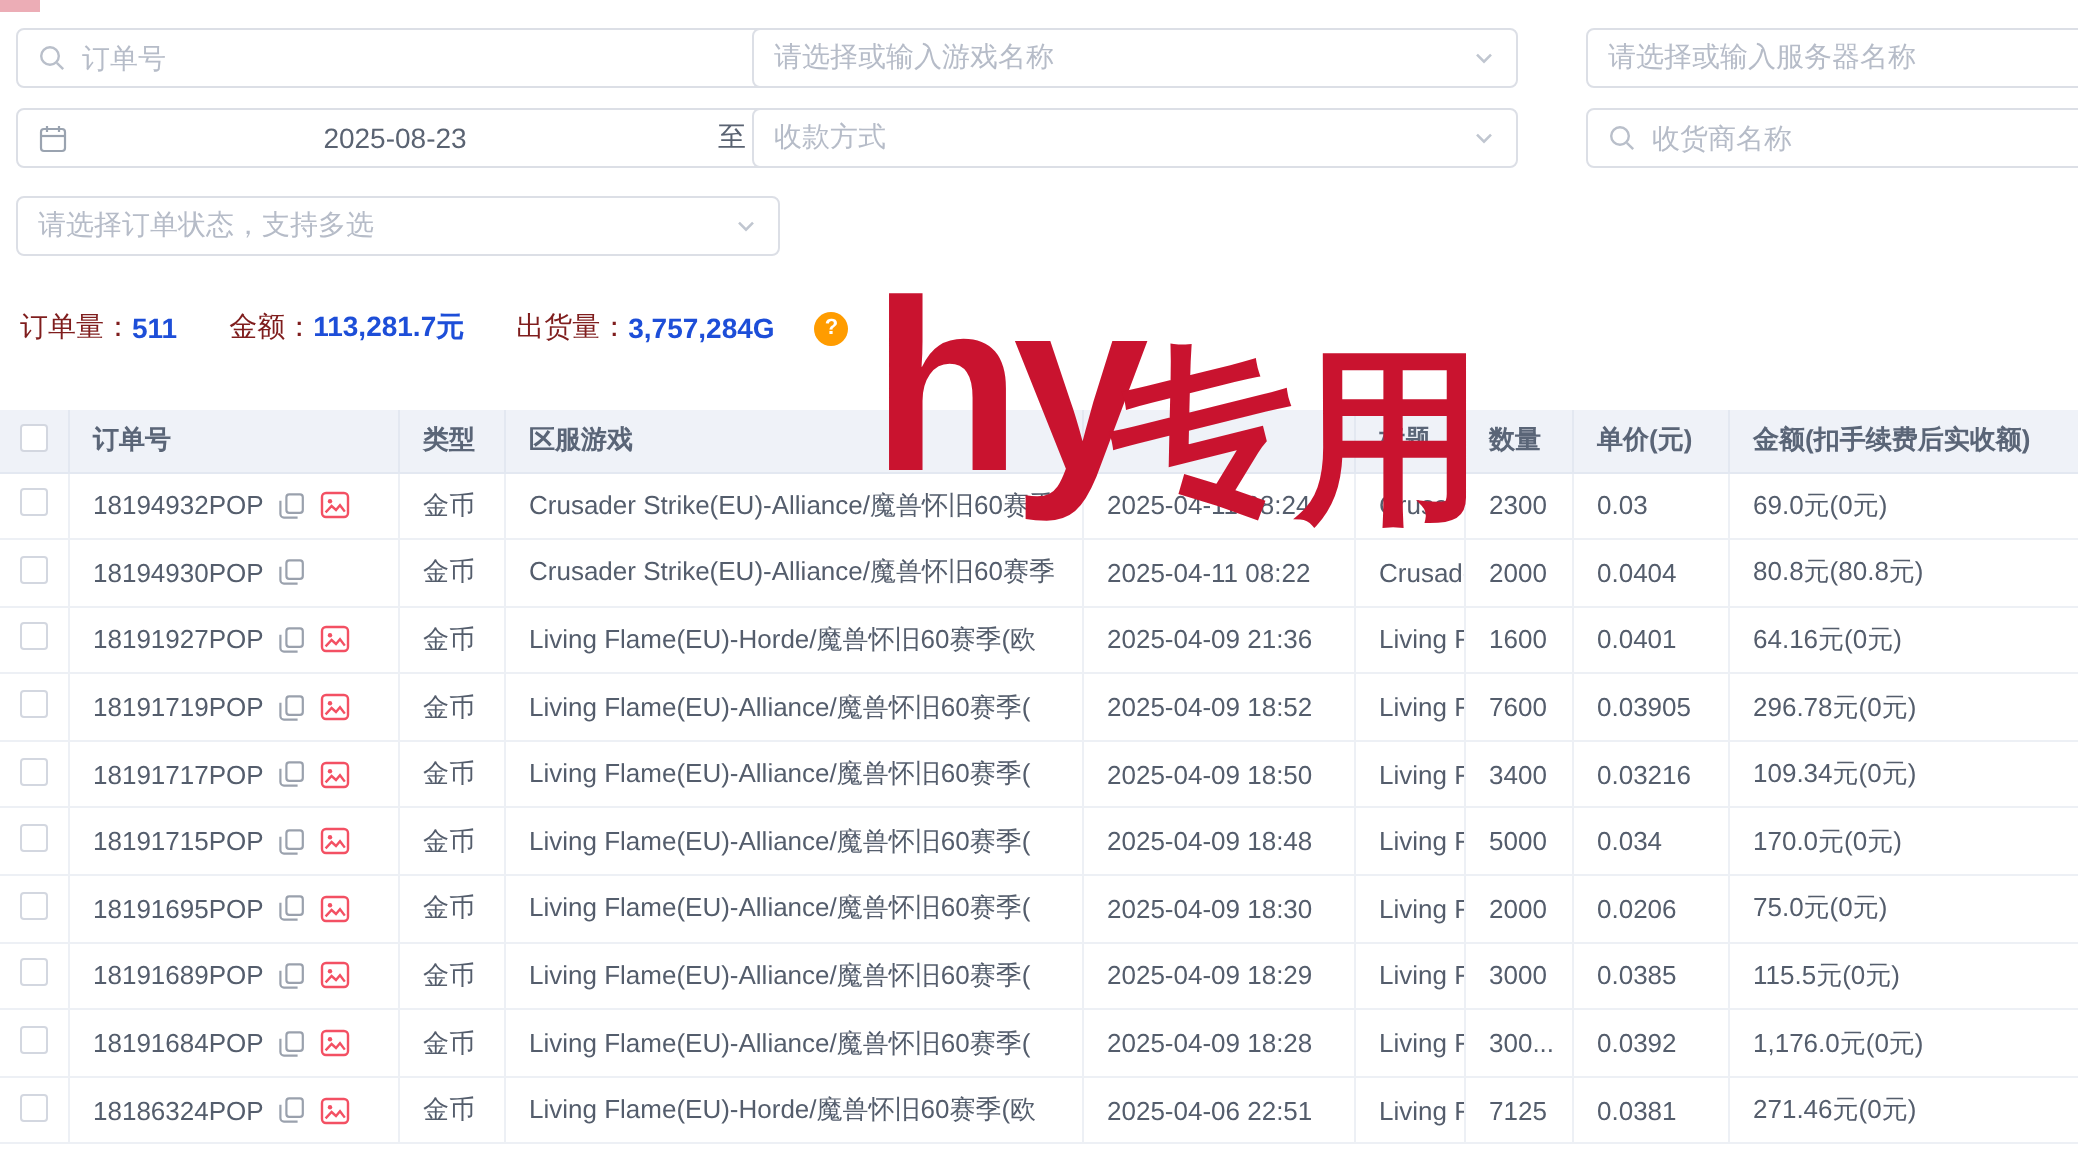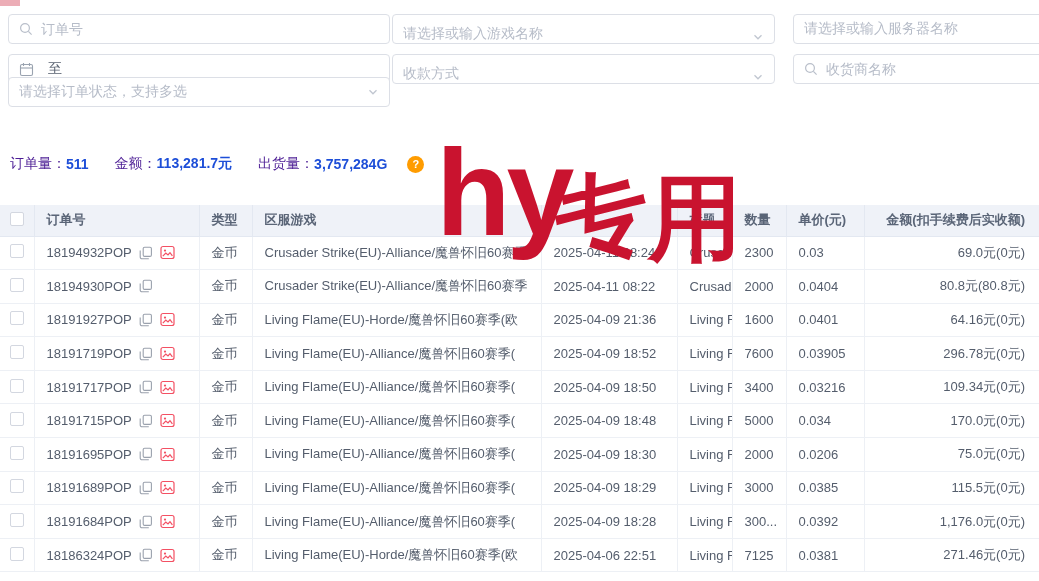--- a/index.html
+++ b/index.html
@@ -9,34 +9,34 @@
   
   .fbox { position:absolute; height:30px; border:1px solid #dcdfe6; border-radius:4px;
     background:#fff; display:flex; align-items:center; padding:0 10px; font-size:14px; color:#606266; }
   .fbox .ph { color:#b6bcc8; white-space:nowrap; overflow:hidden; }
   .fbox input { border:none; outline:none; flex:1; font-size:14px; color:#606266; min-width:0;
     font-family:inherit; background:transparent; }
   .fbox input::placeholder { color:#b6bcc8; }
   .licon { display:inline-flex; margin-right:8px; flex:0 0 auto; }
   .chev  { margin-left:auto; display:inline-flex; flex:0 0 auto; }
 
-  .r1 { top:14px; }  .r2 { top:54px; }  .r3 { top:77px; }
+  .r1 { top:14px; }  .r2 { top:54px; }  .r3 { top:98px; }
   .c1 { left:8px;  width:382px; }
-  .c2 { left:392px; width:383px;align-items:flex-end; }
+  .c2 { left:376px; width:383px; }
   .c3 { left:793px; width:383px; }
 
   .daterange { justify-content:flex-start; }
   .daterange .dpart { flex:1; text-align:center; color:#5a6372; }
   .daterange .dsep  { flex:0 0 auto; color:#5a6372; padding:0 6px; }
 
   
   .stats { position:absolute; top:155px; left:10px; display:flex; align-items:center;
     gap:26px; font-size:14px; }
   .stat { display:flex; align-items:center; }
-  .stat .lab { color:#4c1d95; }
+  .stat .lab { color:#7f1d1d; }
   .stat .val { color:#1d4ed8; font-weight:700; margin-left:0; }
   .helpdot { width:17px; height:17px; border-radius:50%; background:#ff9c00; color:#fff;
     font-size:11px; font-weight:700; display:flex; align-items:center; justify-content:center;
     margin-left:-6px; cursor:pointer; }
 
   
   .wm { position:absolute; z-index:50; color:#c9132f; font-weight:800; pointer-events:none;
     font-family:"Liberation Sans","DejaVu Sans",sans-serif; line-height:1; }
   .wm-hy   { left:436px; top:132px; font-size:122px; letter-spacing:-4px; }
   .wm-z    { left:556px; top:170px; font-size:94px; transform:rotate(-14deg); }
@@ -47,21 +47,21 @@
   
   table { position:absolute; top:205px; left:0; width:1039px; border-collapse:collapse;
     table-layout:fixed; font-size:13px; color:#545d6c; }
   thead th { background:#eff2f8; height:31px; font-weight:700; color:#5a6577;
     text-align:left; padding:0 12px; border-bottom:1px solid #e3e8f1;
     border-right:1px solid #e3e8f1; white-space:nowrap; overflow:hidden; font-size:13px; }
   thead th:last-child, tbody td:last-child { border-right:none; }
   tbody td { height:33.6px; border-bottom:1px solid #edf0f5; border-right:1px solid #edf0f5;
     padding:0 12px; white-space:nowrap; overflow:hidden; background:#fff; }
   th.num, td.num { padding-right:10px; }
-  td.amt, th.amt { text-align:right; padding-right:14px; }
+  td.amt, th.amt { text-align:left; padding-right:14px; }
   .ordcell { display:flex; align-items:center; gap:7px; }
   .cb { width:14px; height:14px; border:1px solid #d3d7e0; border-radius:2px;
     background:#fff; display:inline-block; cursor:pointer; }
   td.ck, th.ck { padding:0; text-align:center; }
   .ic { display:inline-flex; cursor:pointer; flex:0 0 auto; }
 </style>
 </head>
 <body>
 
 <div class="fbox r1 c1">
@@ -89,20 +89,21 @@
 
 <div class="fbox r2 c1 daterange">
   <span class="licon">
     <svg width="15" height="15" viewBox="0 0 15 15">
         <rect x="1.5" y="2.5" width="12" height="11" rx="1.5" fill="none" stroke="#9aa3b0" stroke-width="1.1"></rect>
         <line x1="1.5" y1="6" x2="13.5" y2="6" stroke="#9aa3b0" stroke-width="1.1"></line>
         <line x1="4.5" y1="1" x2="4.5" y2="4" stroke="#9aa3b0" stroke-width="1.1"></line>
         <line x1="10.5" y1="1" x2="10.5" y2="4" stroke="#9aa3b0" stroke-width="1.1"></line>
       </svg>
   </span>
+  <span class="dpart">2025-08-23</span>
   <span class="dsep">至</span>
 </div>
 
 <div class="fbox r2 c2">
   <span class="ph">收款方式</span>
   <span class="chev">
     <svg width="12" height="12" viewBox="0 0 12 12">
         <polyline points="2.5,4.3 6,7.8 9.5,4.3" fill="none" stroke="#c0c6d0" stroke-width="1.3"></polyline>
       </svg>
   </span>

